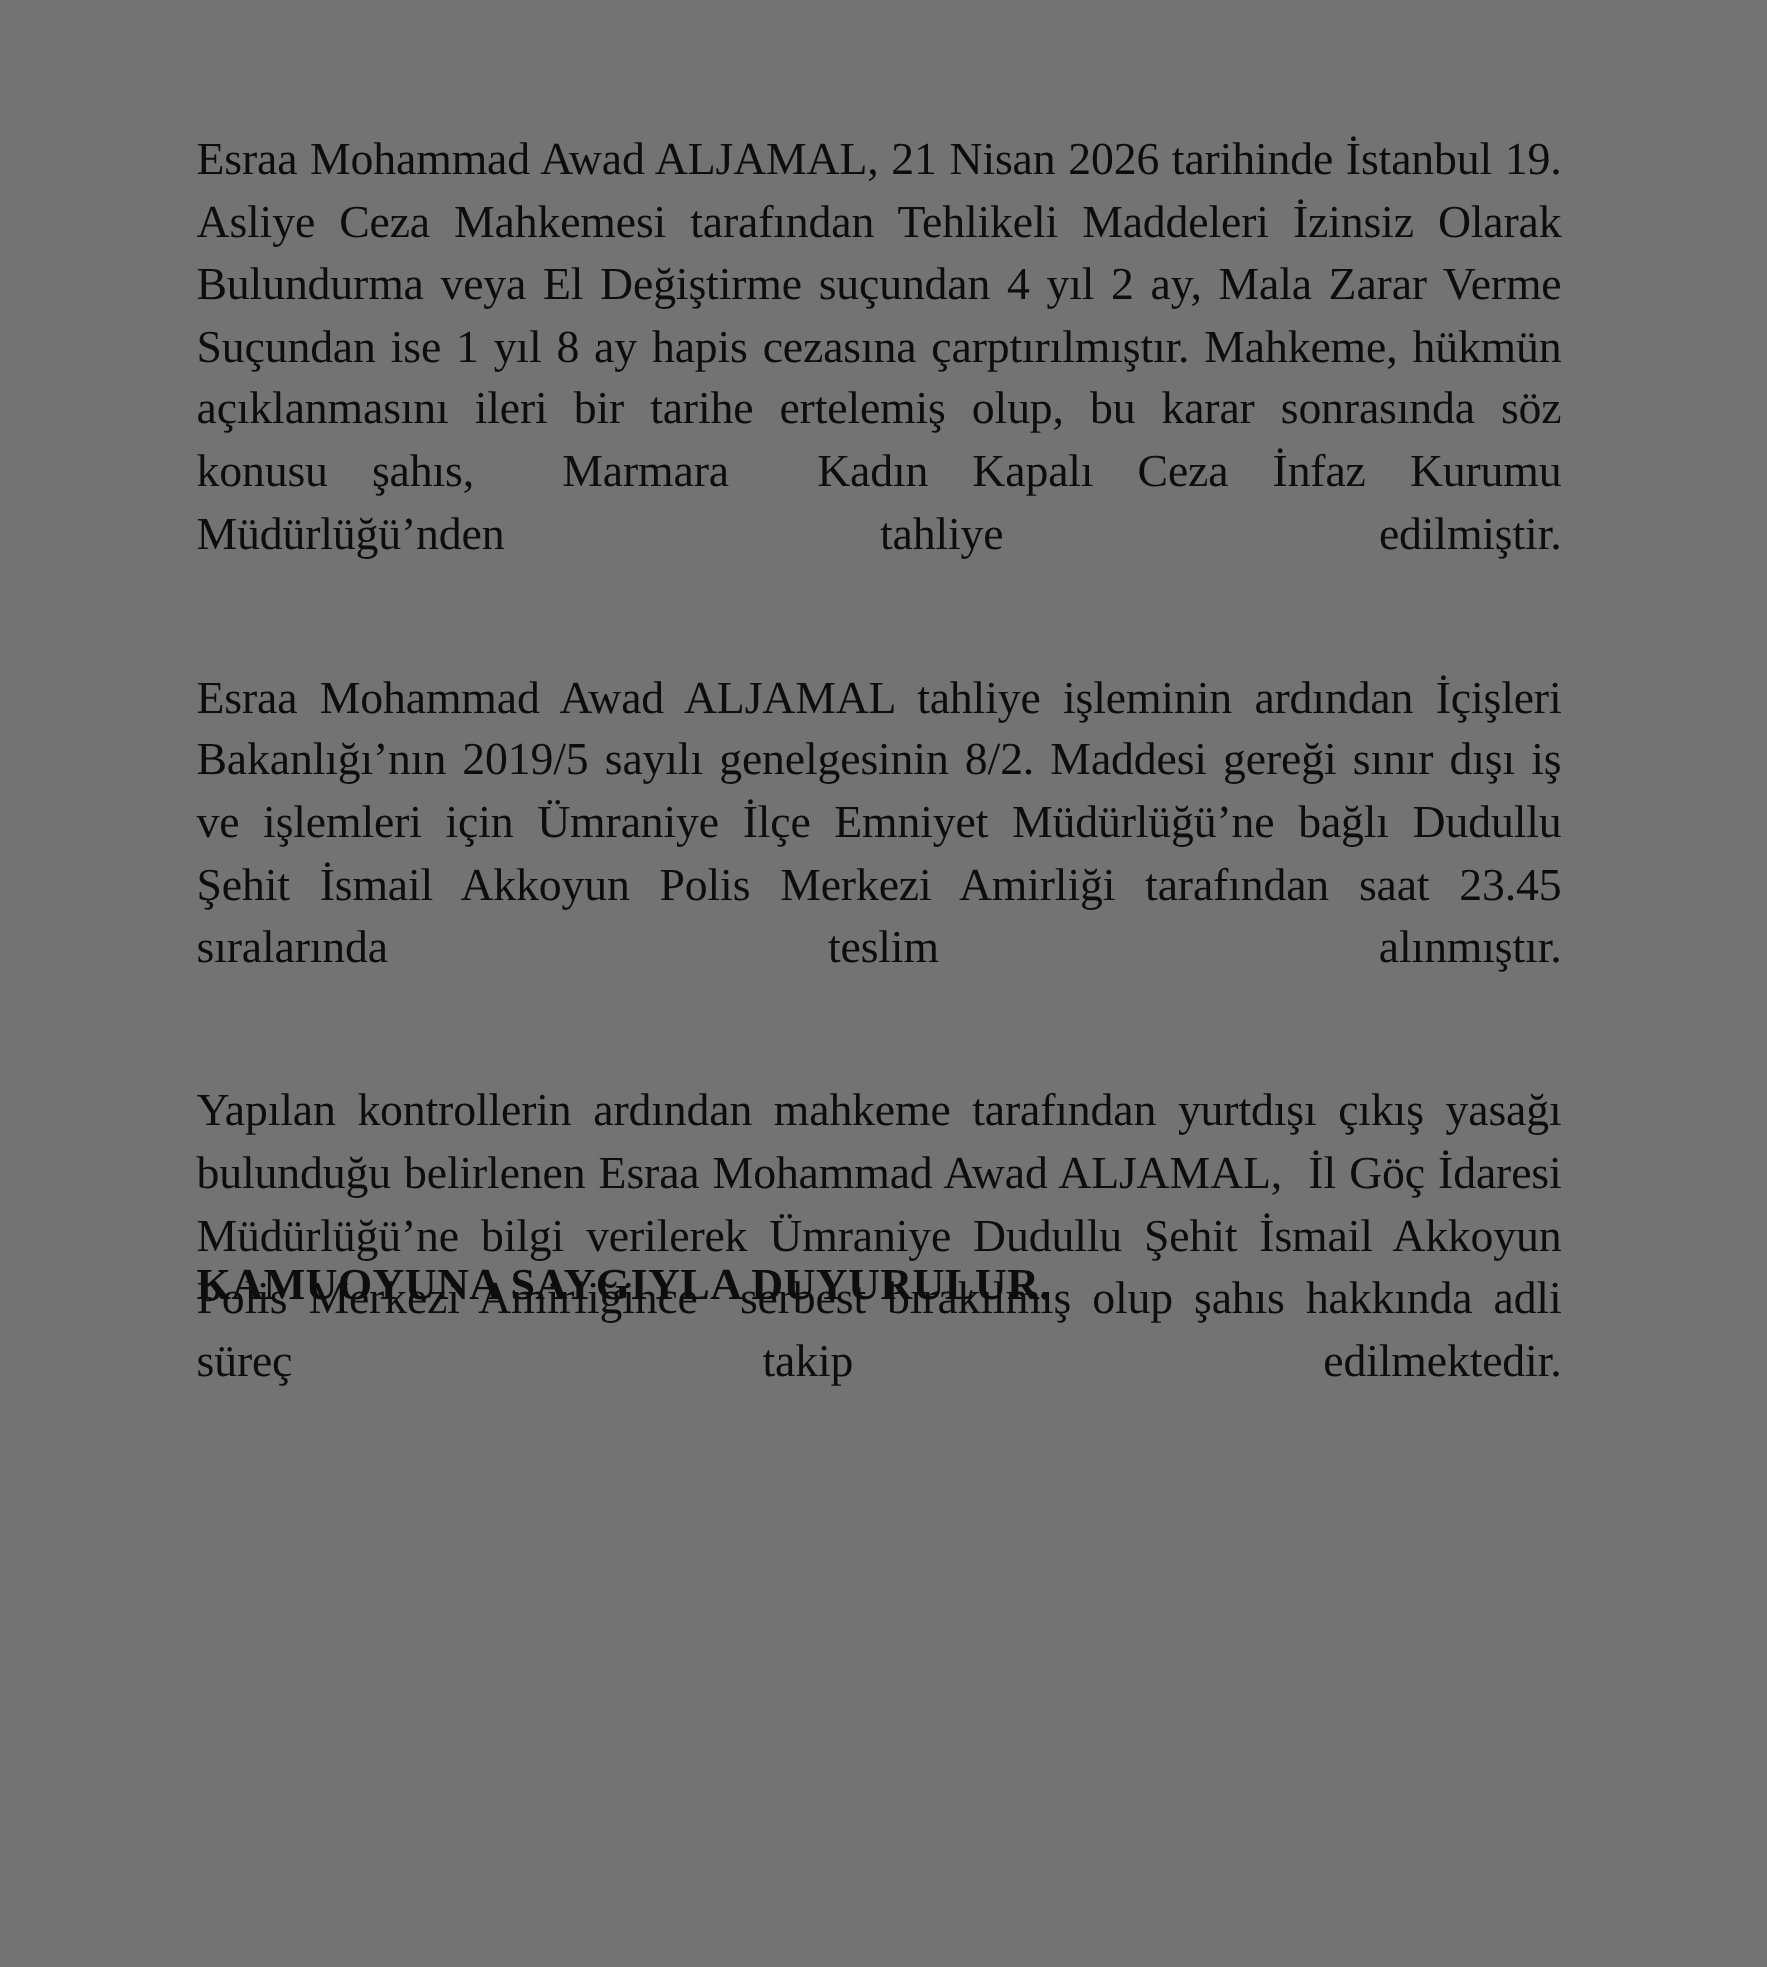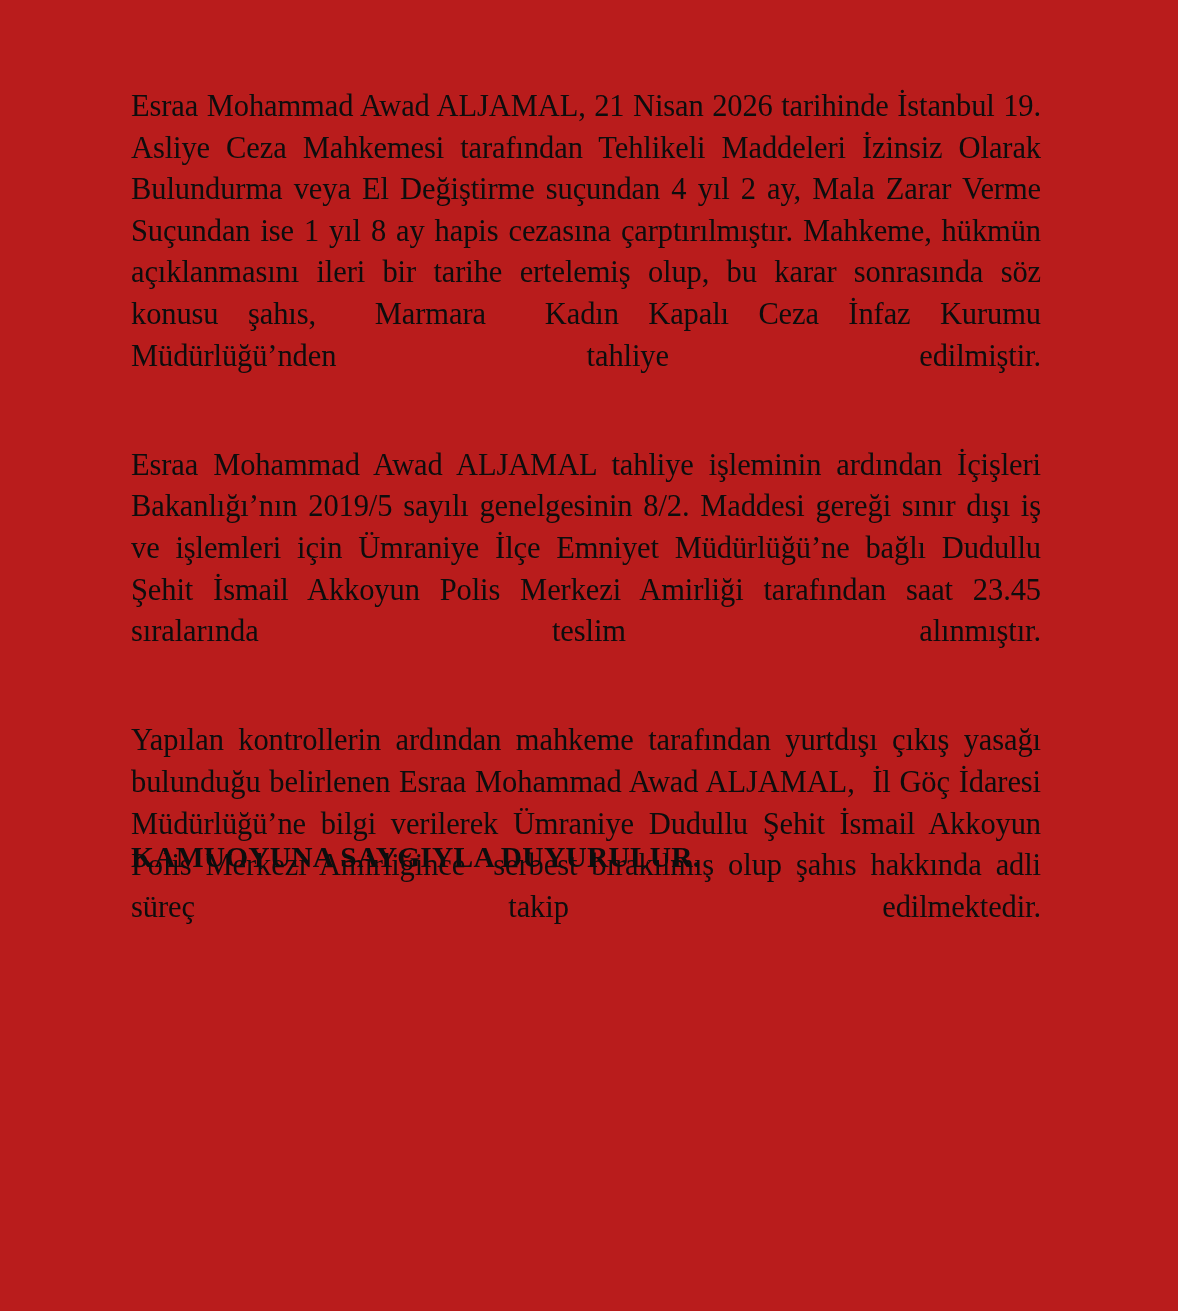--- a/index.html
+++ b/index.html
@@ -17,21 +17,21 @@
     overflow: hidden;
     -webkit-font-smoothing: antialiased;
   }
 
   .page {
     position: absolute;
     left: 0;
     top: 0;
     width: 1178px;
     height: 1311px;
-    background: #b91c1c;
+    background: #737373;
   }
 
   .content {
     position: absolute;
     left: 131px;
     top: 86px;
     width: 910px;
   }
 
   .para {

